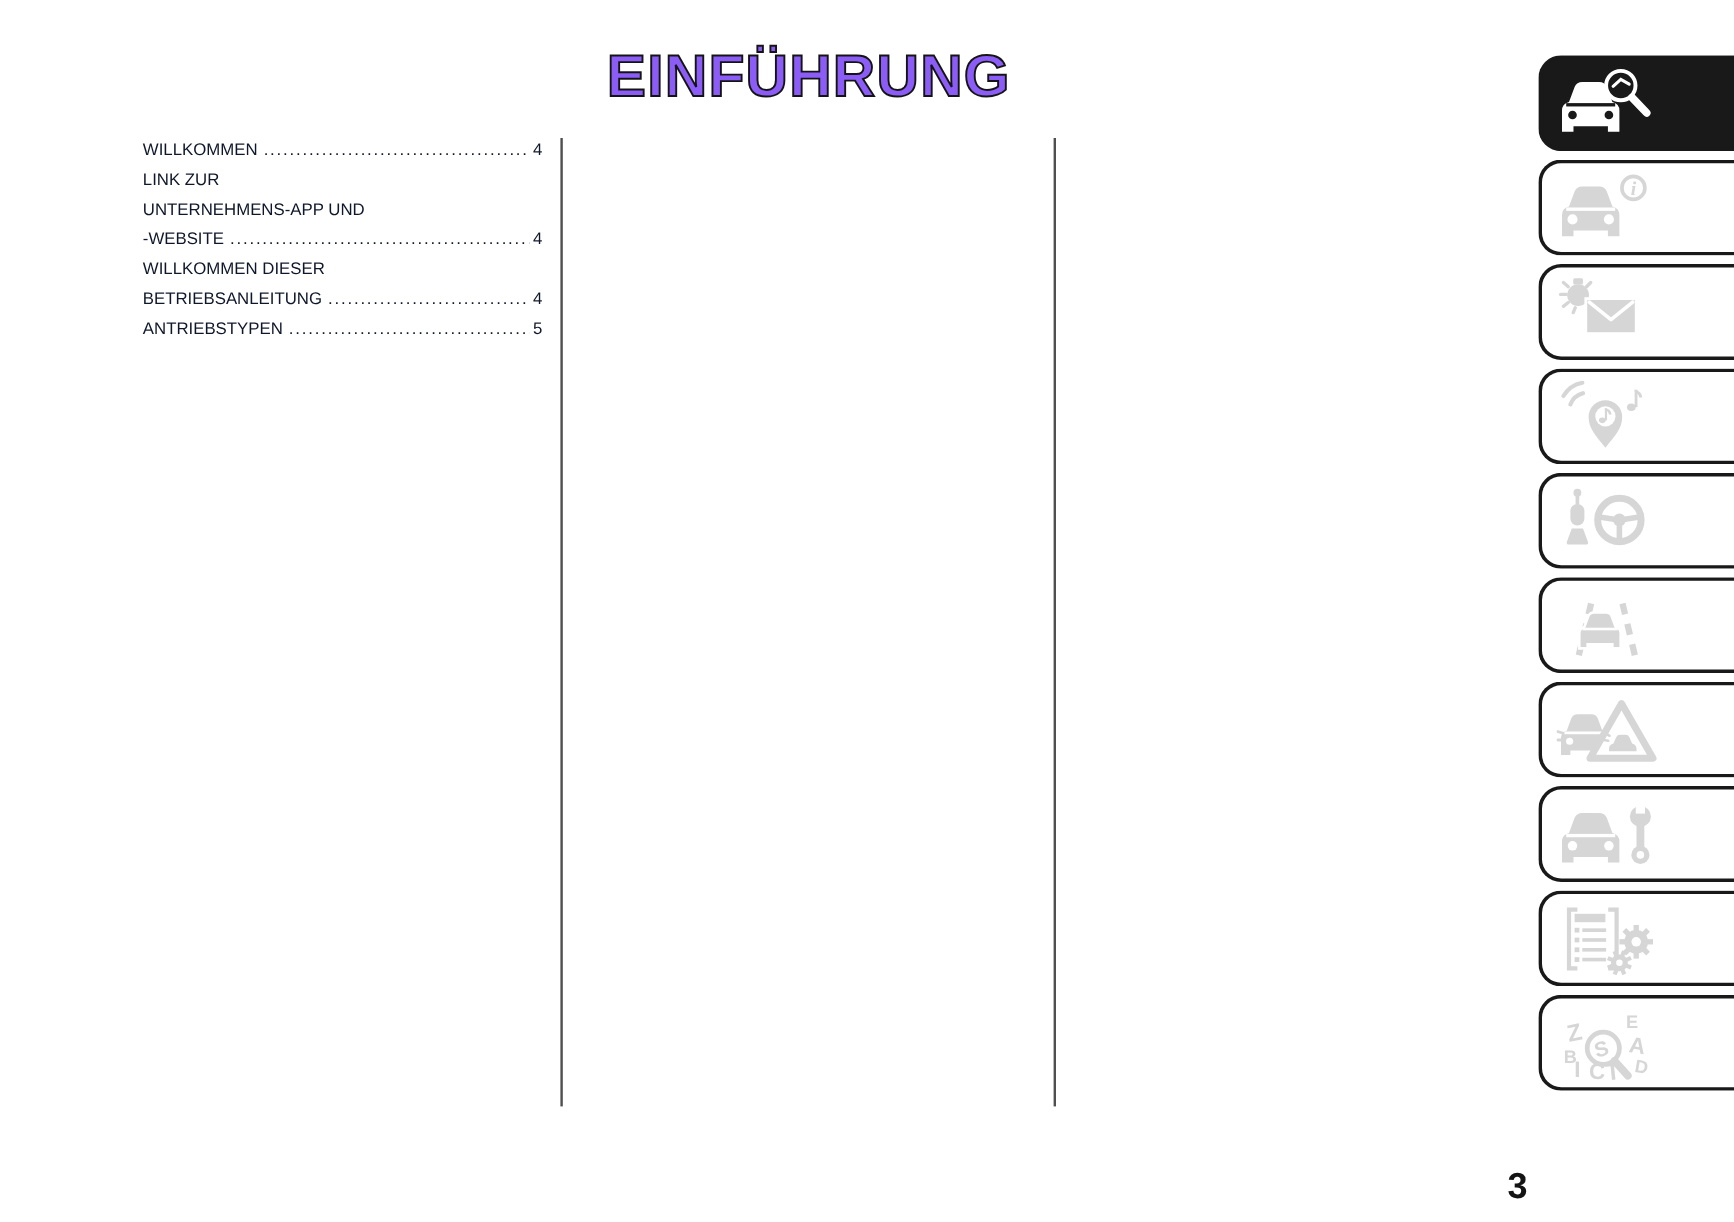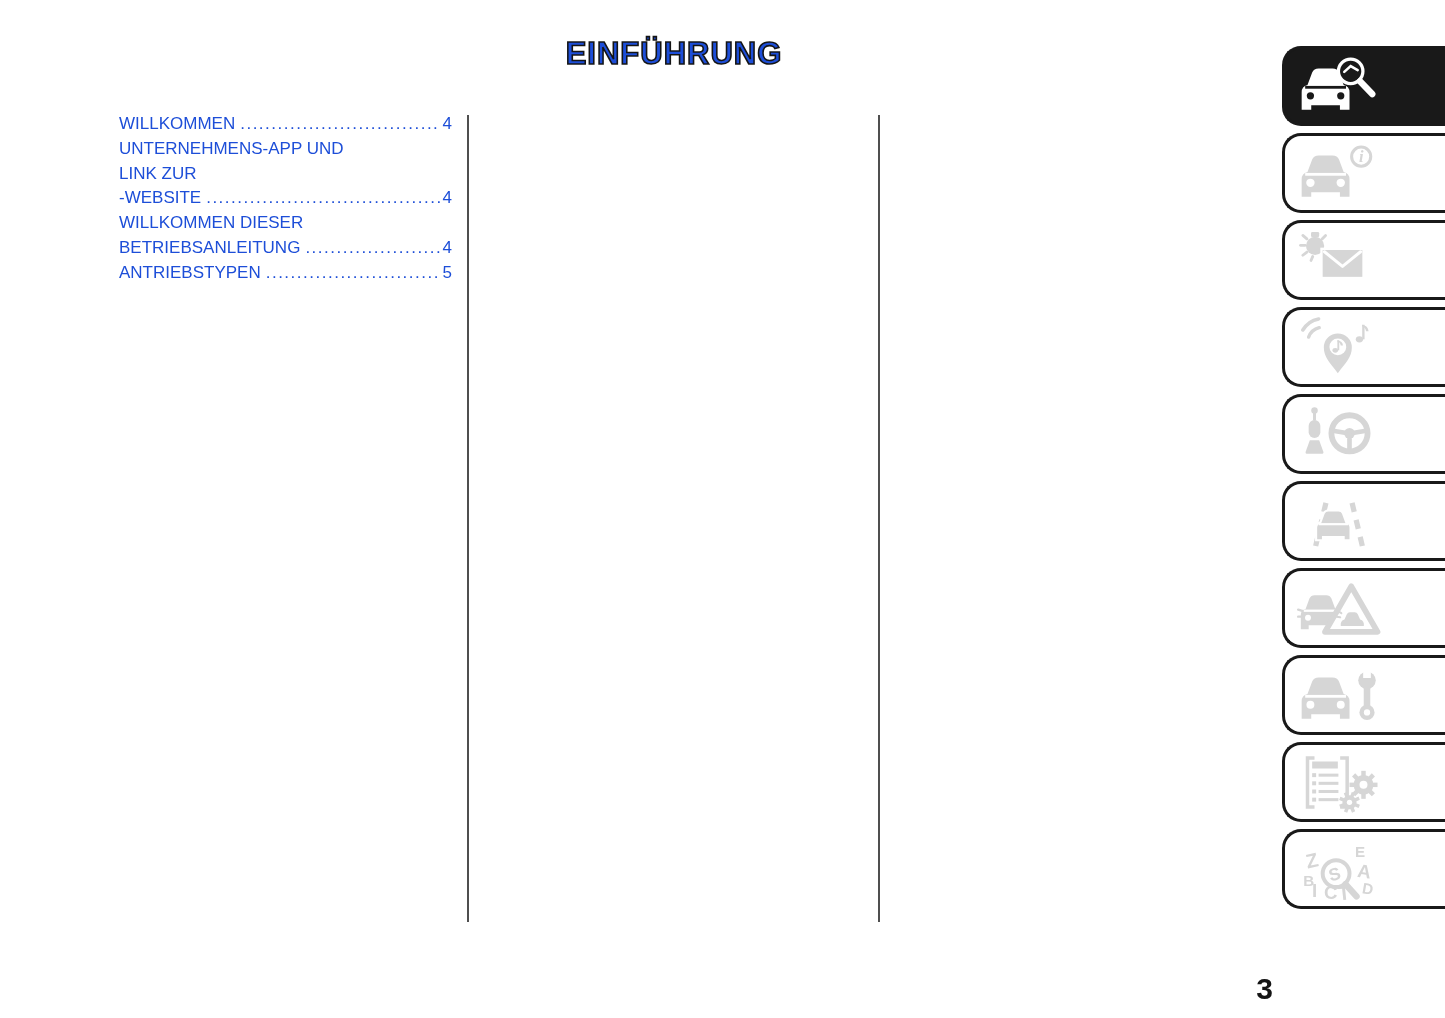--- a/index.html
+++ b/index.html
@@ -9,36 +9,36 @@
     background:#ffffff;
     overflow:hidden;
     font-family:"Liberation Sans", sans-serif;
   }
 
   
   .page-title {
     position:absolute;
     top:36px; left:674px;
     transform:translateX(-50%);
-    font-size:31px;
+    font-size:49px;
     font-weight:bold;
     letter-spacing:1px;
-    color:#1d4ed8;
+    color:#8b5cf6;
     -webkit-text-stroke:1.6px #141414;
     white-space:nowrap;
   }
 
   
   .toc {
     position:absolute;
     left:119px; top:112px;
     width:333px;
-    font-size:17px;
+    font-size:14px;
     line-height:24.8px;
-    color:#1d4ed8;
+    color:#0f172a;
   }
   .toc-row { display:flex; align-items:baseline; }
   .toc-text { white-space:nowrap; }
   .toc-leader {
     flex:1;
     overflow:hidden;
     white-space:nowrap;
     letter-spacing:1.5px;
     margin:0 3px 0 5px;
   }
@@ -93,26 +93,26 @@
 <div class="page-title">EINFÜHRUNG</div>
 
 <div class="toc">
   <div class="toc-row">
     <span class="toc-text">WILLKOMMEN</span>
     <span class="toc-leader">........................................................................................................................</span>
     <span class="toc-page">4</span>
   </div>
 
   <div class="toc-row">
+    <span class="toc-text">LINK ZUR</span>
+
+  </div>
+
+  <div class="toc-row">
     <span class="toc-text">UNTERNEHMENS-APP UND</span>
-
-  </div>
-
-  <div class="toc-row">
-    <span class="toc-text">LINK ZUR</span>
 
   </div>
 
   <div class="toc-row">
     <span class="toc-text">-WEBSITE</span>
     <span class="toc-leader">........................................................................................................................</span>
     <span class="toc-page">4</span>
   </div>
 
   <div class="toc-row">

